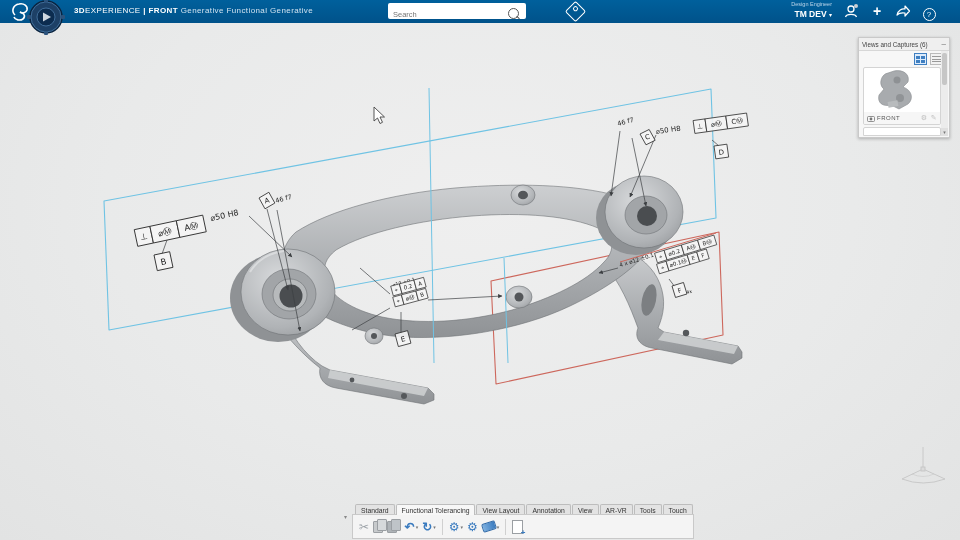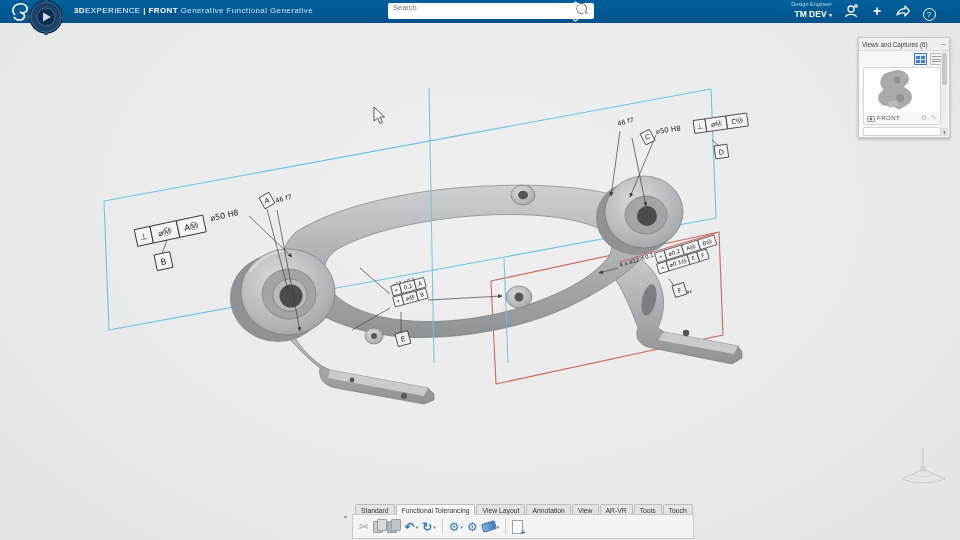--- a/index.html
+++ b/index.html
@@ -10,22 +10,22 @@
     background:radial-gradient(ellipse at 50% 38%,#efefef 0%,#e9eaea 55%,#e2e3e3 100%);}
   #scene{position:absolute;left:0;top:0;}
   
   #topbar{position:absolute;left:0;top:0;width:960px;height:23px;z-index:30;
     background:linear-gradient(#00609c,#00528a);color:#fff;}
   #brand{position:absolute;left:74px;top:6px;font-size:8px;letter-spacing:.4px;white-space:nowrap;}
   #brand b{font-weight:bold;}
   #brand .module{color:#cfe2f0;font-weight:normal;}
   #logo3ds{position:absolute;left:10px;top:1px;}
   #compass{position:absolute;left:26px;top:-2px;z-index:31;}
-  #searchwrap{position:absolute;left:388px;top:3px;width:206px;height:16px;background:#fff;
-    border-radius:2px;display:flex;align-items:flex-start;}
+  #searchwrap{position:absolute;left:388px;top:3px;width:138px;height:16px;background:#fff;
+    border-radius:2px;display:flex;align-items:flex-end;}
   #searchwrap input{flex:1;border:0;outline:none;font-size:7.5px;padding:0 5px;color:#333;
     font-family:"Liberation Sans",sans-serif;background:transparent;}
   .mag{width:9px;height:9px;border:1.2px solid #555;border-radius:50%;position:relative;margin-right:7px;}
   .mag::after{content:"";position:absolute;width:4px;height:1.2px;background:#555;
     transform:rotate(45deg);left:7px;top:8px;}
   #tagicon{position:absolute;left:568px;top:4px;width:13px;height:13px;border:1.3px solid #fff;
     border-radius:2px;transform:rotate(45deg);}
   #tagicon::after{content:"";position:absolute;width:3px;height:3px;border:1px solid #fff;
     border-radius:50%;left:2px;top:2px;}
   #userblock{position:absolute;right:128px;top:2px;text-align:right;line-height:1;}

